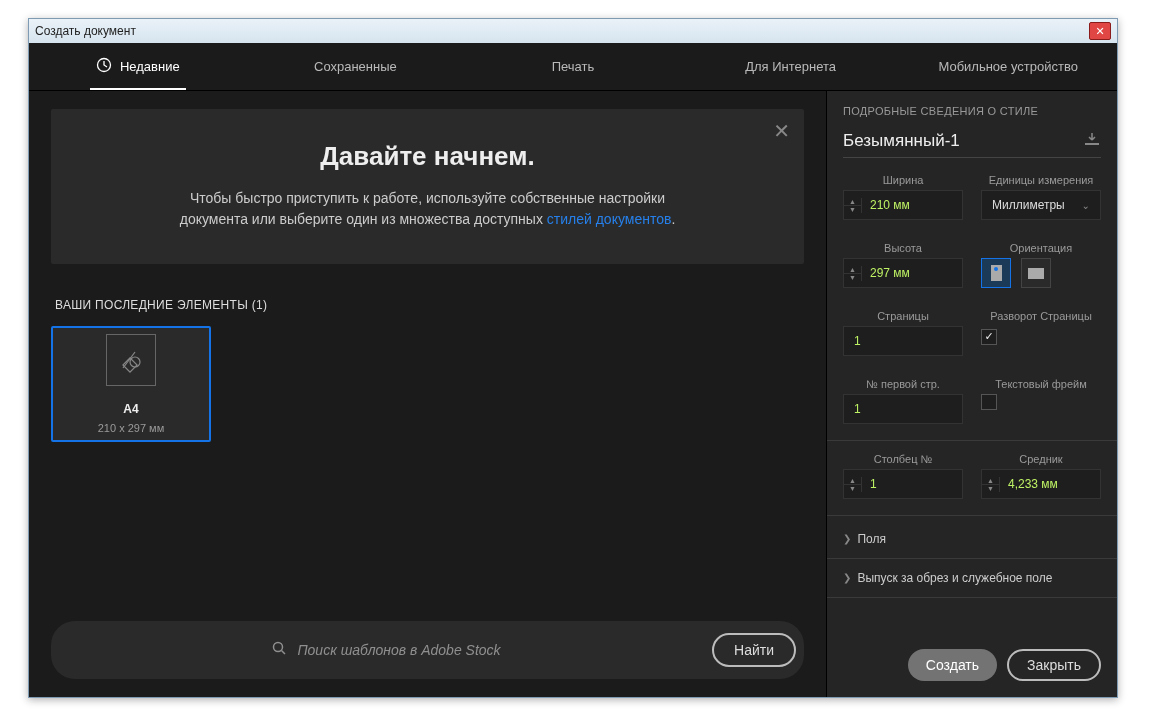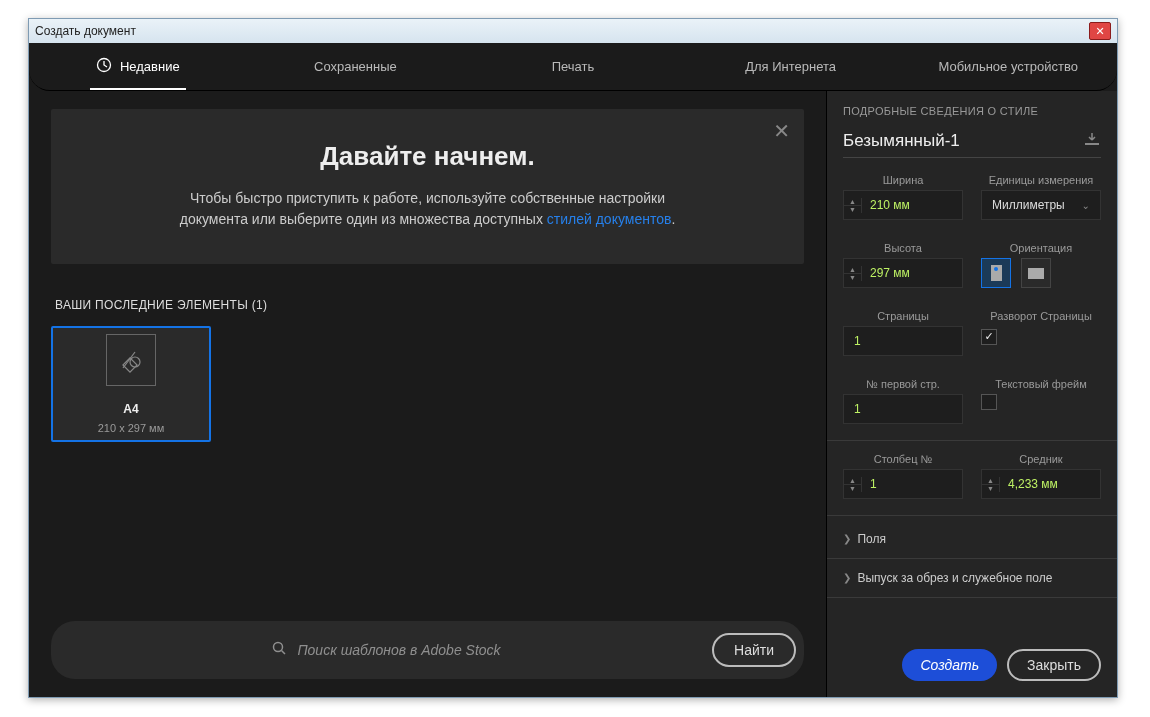--- a/index.html
+++ b/index.html
@@ -2,21 +2,21 @@
 <html><head>
 <meta charset="utf-8">
 <style>
   * { box-sizing: border-box; margin: 0; padding: 0; font-family: -apple-system, "Segoe UI", Arial, sans-serif; }
   body { background: #fff; width: 1150px; height: 717px; overflow: hidden; position:relative;}
   .window { position:absolute; left:28px; top:18px; width:1090px; height:680px; border:1px solid #7f9bb3; box-shadow:0 2px 8px rgba(0,0,0,.3); background:#1b1b1b; }
   .titlebar { height:24px; background:linear-gradient(#eaf2f8,#d6e4ef); display:flex; align-items:center; padding:0 6px; font-size:12px; color:#222; }
   .titlebar .ttl { flex:1; }
   .close-x { width:22px; height:18px; background:#e04644; border:1px solid #8b1c1c; border-radius:2px; display:flex; align-items:center; justify-content:center; color:#fff; font-size:11px; line-height:1; cursor:pointer;}
   .content { position:absolute; top:24px; bottom:0; left:0; right:0; background:#1b1b1b; display:flex; flex-direction:column;}
-  .tabs { display:flex; height:48px; border-bottom:1px solid #000;border-radius:21px; }
+  .tabs { display:flex; height:48px; border-bottom:1px solid #000; }
   .tab { flex:1; display:flex; align-items:center; justify-content:center; color:#b9b9b9; font-size:13px; gap:8px; cursor:pointer;}
   .tab.active { color:#fff; position:relative;}
   .tab.active::after { content:""; position:absolute; bottom:0; left:50%; transform:translateX(-50%); width:96px; height:2px; background:#fff; }
   .body-row { flex:1; display:flex; overflow:hidden;}
   .left { flex:1; display:flex; flex-direction:column; padding:18px 22px 18px 22px; border-right:1px solid #000;}
   .hero { background:#2a2a2a; border-radius:2px; position:relative; padding:32px 40px 34px; text-align:center; color:#ccc;}
   .hero .close { position:absolute; top:10px; right:14px; color:#888; font-size:20px; cursor:pointer;}
   .hero h1 { color:#eee; font-size:26px; font-weight:600; margin-bottom:16px;}
   .hero p { color:#ccc; font-size:14px; line-height:21px;}
   .hero a { color:#2680eb; text-decoration:none;}
@@ -52,21 +52,21 @@
   .orient .rect { width:11px; height:16px; background:#aaa; position:relative;}
   .orient .rect.ls { width:16px; height:11px;}
   .orient .dot { position:absolute; top:2px; left:50%; transform:translateX(-50%); width:4px; height:4px; border-radius:50%; background:#1473e6;}
   .chk { width:16px; height:16px; border:1px solid #555; background:#1e1e1e; display:inline-flex; align-items:center; justify-content:center; cursor:pointer; color:#eee; font-size:11px;}
   .section-gap { height:14px; grid-column:1/3;}
   .divider { height:1px; background:#3a3a3a; grid-column:1/3; margin:12px -16px 8px;}
   .expand { display:flex; align-items:center; gap:6px; color:#ccc; font-size:12px; cursor:pointer; padding:8px 0;}
   .expand .ech { color:#888; font-size:10px; transform:translateY(-1px);}
   .footer-btns { display:flex; gap:10px; justify-content:flex-end; padding:10px 16px 0 16px;}
   .btn { height:32px; padding:0 18px; border-radius:16px; font-size:14px; cursor:pointer; border:none;}
-  .btn.primary { background:#1d4ed8; color:#fff;font-style:italic;}
+  .btn.primary { background:#737373; color:#fff;}
   .btn.secondary { background:transparent; border:2px solid #bcbcbc; color:#ddd;}
 </style>
 </head>
 <body>
 
 <div class="window">
   <div class="titlebar">
     <span class="ttl">Создать документ</span>
     <div class="close-x">✕</div>
   </div>

